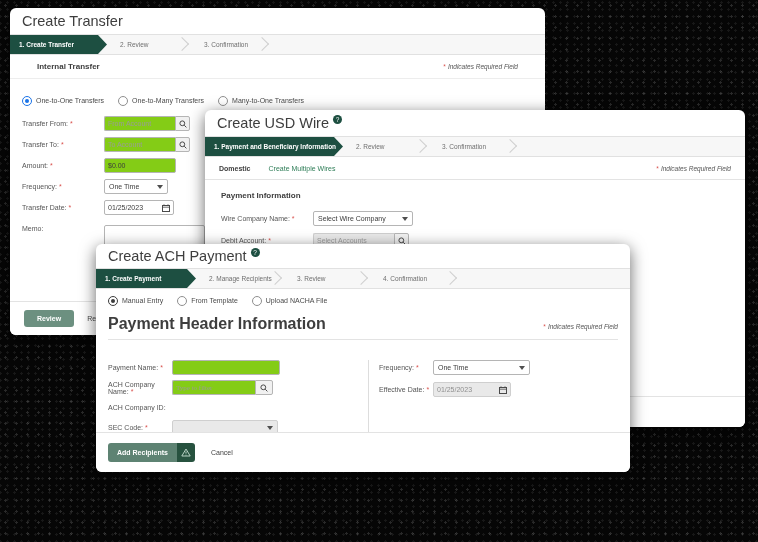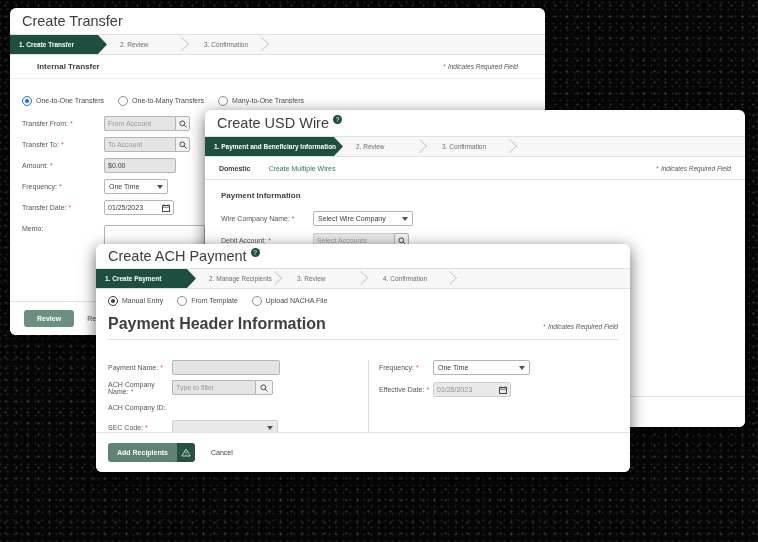--- a/index.html
+++ b/index.html
@@ -50,21 +50,21 @@
   .radio.on-blue{border-color:#1a73e8;}
   .radio.on-blue .dot{background:#1a73e8;}
   .radio.on-dark{border-color:#3c3c3c;}
   .radio.on-dark .dot{background:#3c3c3c;}
   .radio-label{font-size:7px;color:#4a4a4a;margin:0 14px 0 4px;}
 
   .frow{display:flex;align-items:center;margin:0 0 6px 12px;height:15px;}
   .flabel{font-size:7px;color:#555;flex-shrink:0;}
   #win-transfer .flabel{width:82px;}
   .inp{height:13px;border:1px solid #b5b5b5;border-radius:2px;font-size:7px;padding:0 3px;
-    color:#3c3c3c;font-family:inherit;box-sizing:content-box;background:#e5e5e5;}
+    color:#3c3c3c;font-family:inherit;box-sizing:content-box;background:#84cc16;}
   .inp::placeholder{color:#9a9a9a;}
   .inp.dis{background:#e9e9e9;border-color:#cfcfcf;color:#8f8f8f;}
   .inp.dis::placeholder{color:#9e9e9e;}
   .combo{display:flex;align-items:stretch;}
   .combo .inp{border-radius:2px 0 0 2px;border-right:none;}
   .sbtn{width:15px;border:1px solid #b5b5b5;background:#f1f1f1;display:flex;align-items:center;
     justify-content:center;border-radius:0 2px 2px 0;box-sizing:border-box;}
   .selbox{height:15px;border:1px solid #b5b5b5;border-radius:2px;background:#fff;
     display:flex;align-items:center;justify-content:space-between;padding:0 4px;
     font-size:7px;color:#3c3c3c;box-sizing:border-box;}
@@ -293,21 +293,21 @@
   <div class="hline"></div>
   <div class="cols">
     <div class="colL">
       <div class="frow">
         <span class="flabel"><span>Payment Name:</span><span class="req-inline">*</span></span>
         <input class="inp" style="width: 100px;" readonly="">
       </div>
       <div class="frow">
         <span class="flabel"><span>ACH Company Name:</span><span class="req-inline">*</span></span>
         <span class="combo">
-          <input class="inp" style="width: 76px;" readonly="" placeholder="Type to filter">
+          <input class="inp" style="width: 76px; font-family: Liberation Serif, serif;" readonly="" placeholder="Type to filter">
           <span class="sbtn" style="width:18px">
             <svg width="8" height="8" viewBox="0 0 8 8">
                 <circle cx="3.3" cy="3.3" r="2.4" fill="none" stroke="#4a4a4a" stroke-width="1"></circle>
                 <line x1="5.2" y1="5.2" x2="7.4" y2="7.4" stroke="#4a4a4a" stroke-width="1"></line>
               </svg>
           </span>
         </span>
       </div>
       <div class="frow">
         <span class="flabel"><span>ACH Company ID:</span></span>

